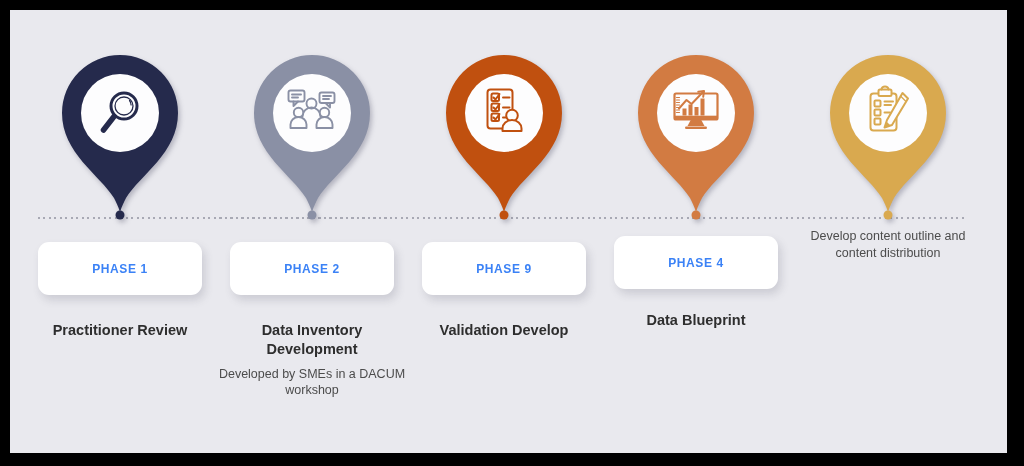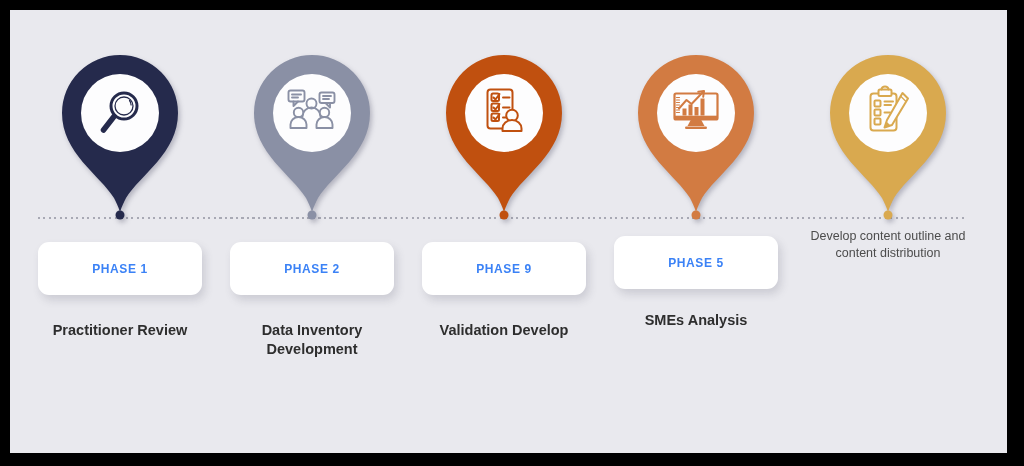--- a/index.html
+++ b/index.html
@@ -94,20 +94,21 @@
           <circle cx="12.5" cy="25.5" r="4.7" fill="#fdfdfe"></circle>
           <path d="M4.5,41 v-3.5 a8,7.5 0 0 1 16,0 V41 Z" fill="#fdfdfe"></path>
           <circle cx="38.5" cy="25.5" r="4.7" fill="#fdfdfe"></circle>
           <path d="M30.5,41 v-3.5 a8,7.5 0 0 1 16,0 V41 Z" fill="#fdfdfe"></path>
         </g>
       </svg>
       <div class="phase-box">
         <span class="phase-label">PHASE 2</span>
       </div>
       <div class="phase-title">Data Inventory Development</div>
+      <div class="phase-desc">Developed by SMEs in a DACUM workshop</div>
     </div>
 
     <div class="col" style="--pin: #c0500f;">
       <svg class="pin" width="140" height="174" viewBox="0 0 140 174">
         <path class="body" d="M70,165 C68,159 66,155 64,151 C50,128 12,106 12,66 A58,58 0 1 1 128,66 C128,106 90,128 76,151 C74,155 72,159 70,165 Z"></path>
         <circle class="body" cx="70" cy="168" r="4.5"></circle>
         <circle class="inner" cx="70" cy="66" r="39"></circle>
         <g class="icon" transform="translate(44,40)" stroke="currentColor" fill="none" stroke-width="2" stroke-linejoin="round" stroke-linecap="round">
           <rect x="9.5" y="2.5" width="25" height="39" rx="3"></rect>
           <rect x="13.5" y="6.5" width="7.5" height="7.5" rx="1.5"></rect>
@@ -152,23 +153,23 @@
             <rect x="30.5" y="11.5" width="4" height="17"></rect>
             <rect x="4.5" y="28.7" width="43" height="3.8"></rect>
             <path d="M21,32.5 l-3.5,6.5 h17 l-3.5,-6.5 Z"></path>
             <rect x="15" y="39.5" width="22" height="2.6" rx="1.3"></rect>
           </g>
           <path d="M9,21.5 L16.5,13 L21.5,17 L33.5,4.5" stroke-width="2"></path>
           <path d="M28.3,4.8 L34,4 L33.2,9.8" stroke-width="2"></path>
         </g>
       </svg>
       <div class="phase-box">
-        <span class="phase-label">PHASE 5</span>
+        <span class="phase-label">PHASE 4</span>
       </div>
-      <div class="phase-title">SMEs Analysis</div>
+      <div class="phase-title">Data Blueprint</div>
     </div>
 
     <div class="col" style="--pin: #d9a94f;">
       <svg class="pin" width="140" height="174" viewBox="0 0 140 174">
         <path class="body" d="M70,165 C68,159 66,155 64,151 C50,128 12,106 12,66 A58,58 0 1 1 128,66 C128,106 90,128 76,151 C74,155 72,159 70,165 Z"></path>
         <circle class="body" cx="70" cy="168" r="4.5"></circle>
         <circle class="inner" cx="70" cy="66" r="39"></circle>
         <g class="icon" transform="translate(44,40)" stroke="currentColor" fill="none" stroke-width="2" stroke-linejoin="round" stroke-linecap="round">
           <rect x="8.5" y="6.5" width="26" height="37" rx="3"></rect>
           <rect x="16.5" y="2.5" width="13" height="6.5" rx="1.5" fill="#fdfdfe"></rect>

